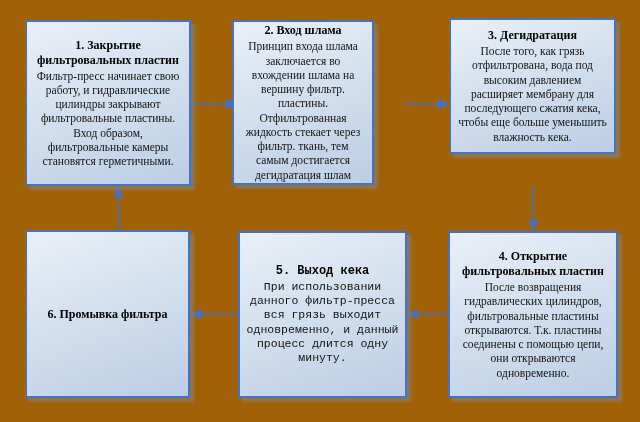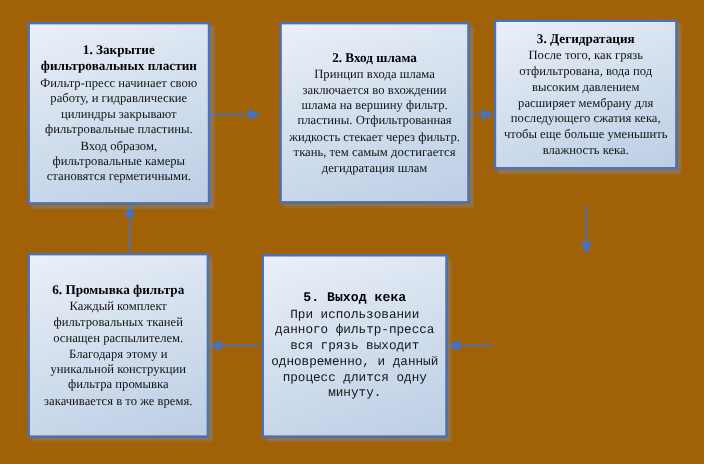--- a/index.html
+++ b/index.html
@@ -32,21 +32,21 @@
     color:#000000;
   }
   .box-body{
     font-size:11.5px;
     line-height:1.24;
     color:#131313;
     margin-top:1px;
   }
   
   .pos-b1{left:25px; top:20px;  width:166px;height:166px;}
-  .pos-b2{left:254px;top:20px;  width:173px;height:165px;}
+  .pos-b2{left:232px;top:20px;  width:142px;height:165px;}
   .pos-b3{left:449px;top:18px;  width:167px;height:136px;}
   .pos-b4{left:448px;top:231px; width:170px;height:167px;}
   .pos-b5{left:238px;top:231px; width:169px;height:167px;font-family:Liberation Mono, monospace;}
   .pos-b6{left:25px; top:230px; width:165px;height:168px;justify-content:center;}
 </style>
 </head>
 <body>
 
 <div class="canvas">
 
@@ -85,24 +85,27 @@
   <div class="box pos-b2">
     <div class="box-title">2. Вход шлама</div>
     <div class="box-body">Принцип входа шлама заключается во вхождении шлама на вершину фильтр. пластины. Отфильтрованная жидкость стекает через фильтр. ткань, тем самым достигается дегидратация шлам</div>
   </div>
 
   <div class="box pos-b3">
     <div class="box-title">3. Дегидратация</div>
     <div class="box-body">После того, как грязь отфильтрована, вода под высоким давлением расширяет мембрану для последующего сжатия кека, чтобы еще больше уменьшить влажность кека.</div>
   </div>
 
+  <div class="box pos-b4">
+    <div class="box-title">4. Открытие фильтровальных пластин</div>
+    <div class="box-body">После возвращения гидравлических цилиндров, фильтровальные пластины открываются. Т.к. пластины соединены с помощью цепи, они открываются одновременно.</div>
+  </div>
 
   <div class="box pos-b5">
     <div class="box-title">5. Выход кека</div>
     <div class="box-body">При использовании данного фильтр-пресса вся грязь выходит одновременно, и данный процесс длится одну минуту.</div>
   </div>
 
   <div class="box pos-b6">
     <div class="box-title">6. Промывка фильтра</div>
-    <div class="box-body">Каждый комплект фильтровальных тканей оснащен распылителем. Благодаря этому и уникальной конструкции фильтра промывка закачивается в то же время.</div>
   </div>
 
 </div>
 
 </body></html>

